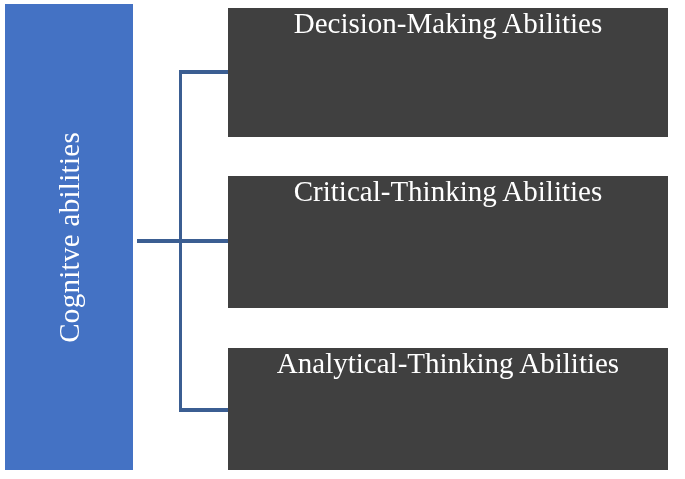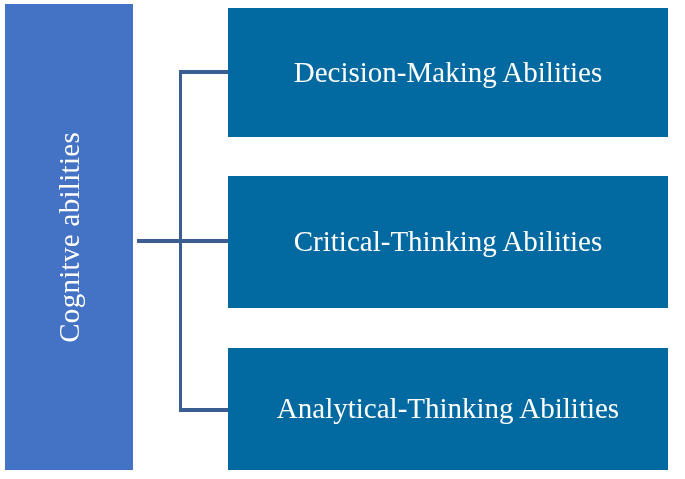--- a/index.html
+++ b/index.html
@@ -39,23 +39,22 @@
     letter-spacing: 0.3px;
     white-space: nowrap;
     font-family: "Liberation Serif", "DejaVu Serif", serif;
   }
 
   
   .child-node {
     position: absolute;
     left: 228px;
     width: 440px;
-    background: #0369a1;
+    background: #404040;
     display: flex;
-    align-items: center;
     justify-content: center;
     box-sizing: border-box;
     padding: 0 10px;
   }
   .child-node-label {
     color: #ffffff;
     font-size: 29px;
     line-height: 1.1;
     white-space: nowrap;
     text-align: center;

